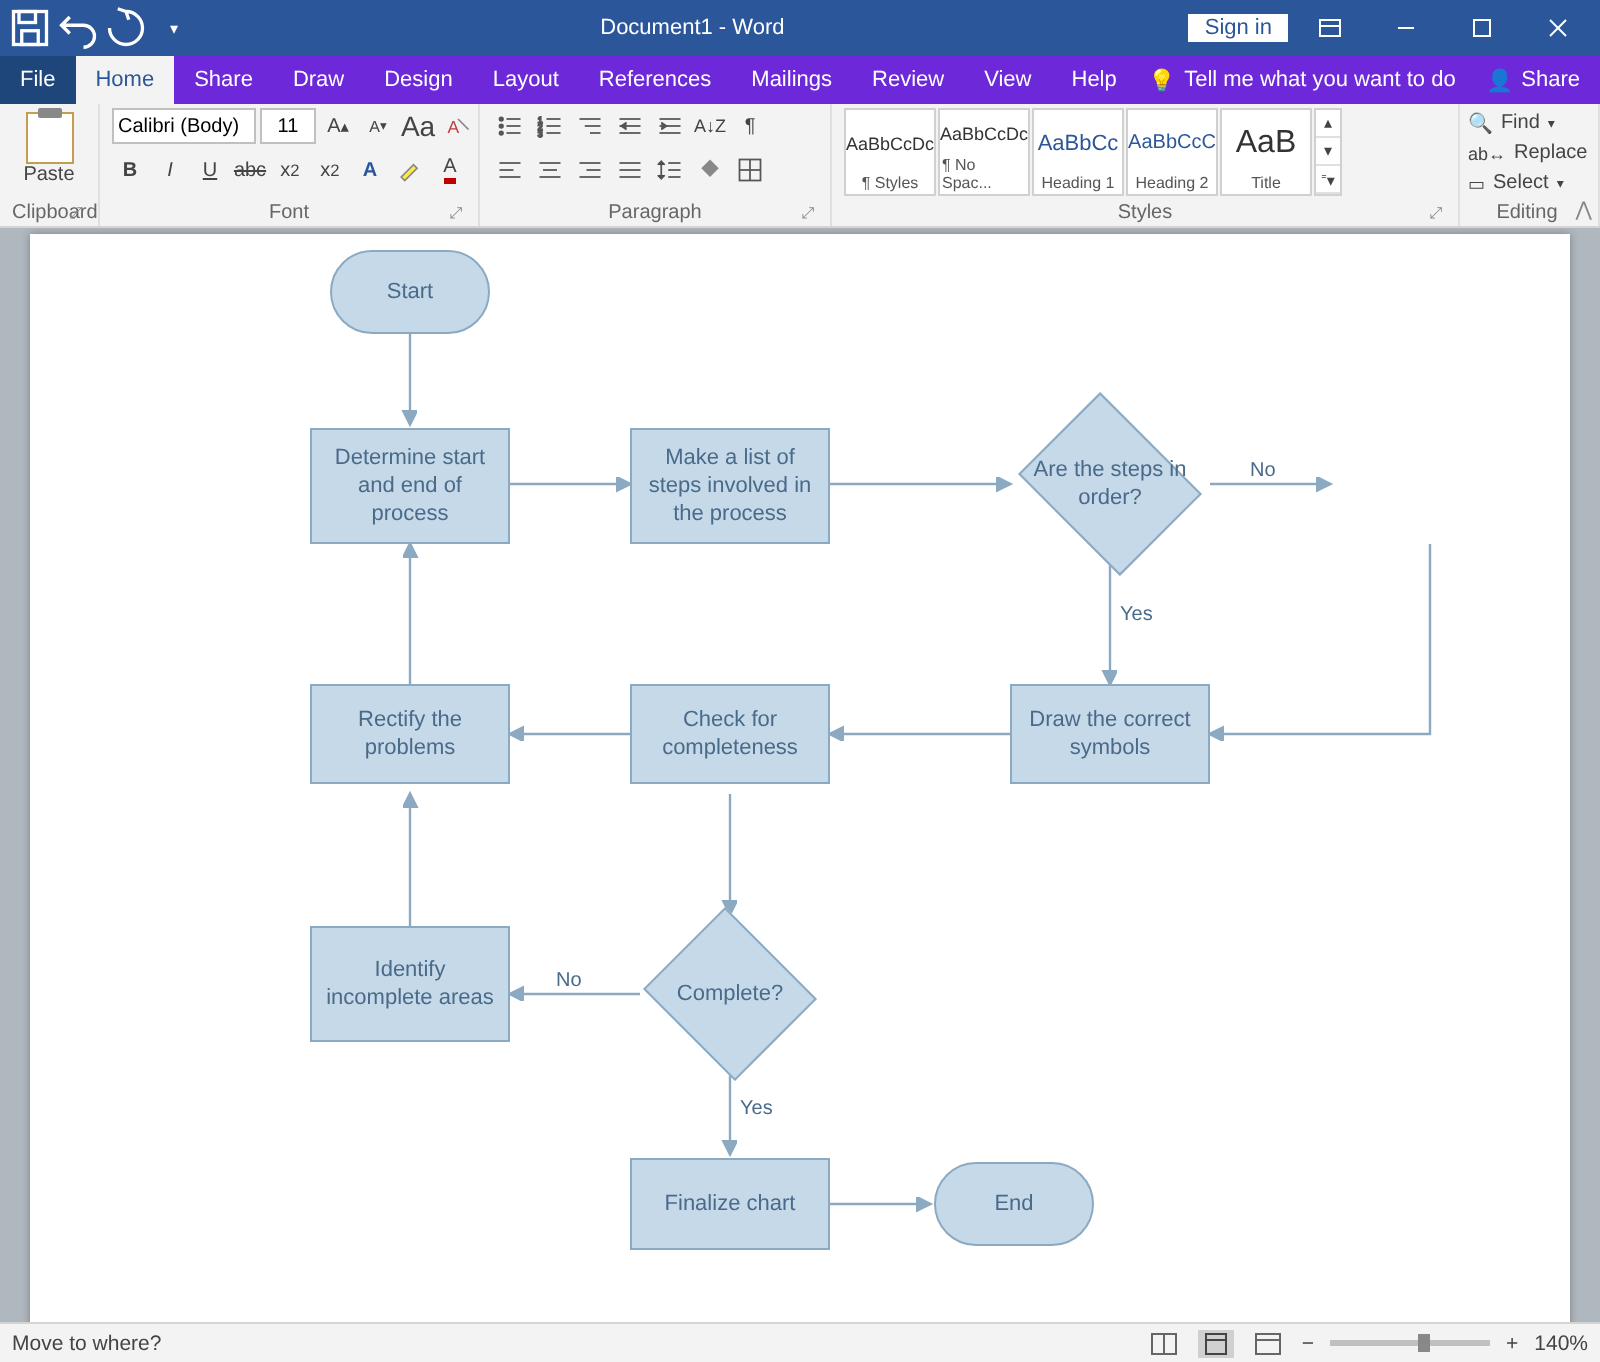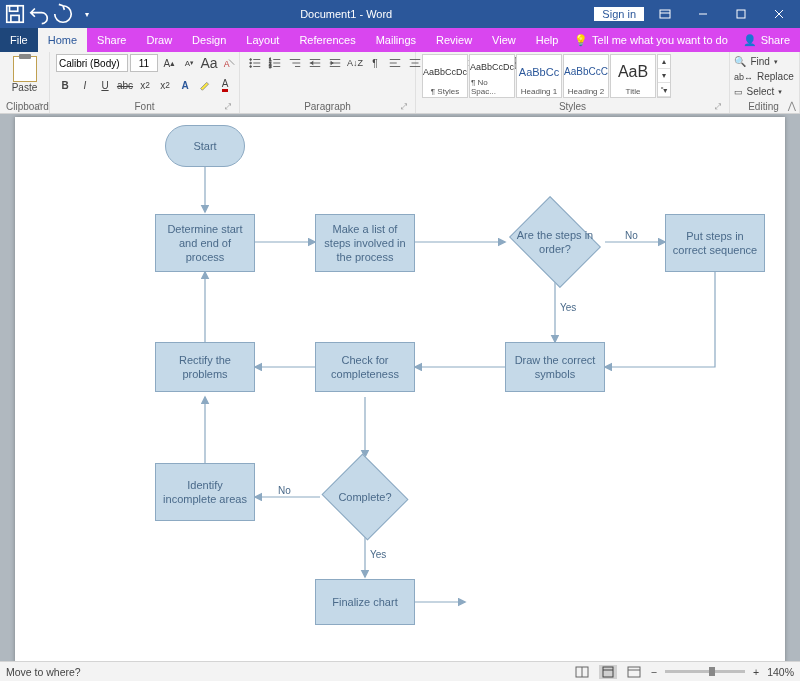--- a/index.html
+++ b/index.html
@@ -4,21 +4,21 @@
 <style>
 *{margin:0;padding:0;box-sizing:border-box;font-family:'Segoe UI',Tahoma,sans-serif}
 body{background:#f3f3f3;width:800px;height:681px;overflow:hidden;display:flex;flex-direction:column}
 .titlebar{height:28px;background:#2b579a;color:#fff;display:flex;align-items:center;font-size:11px}
 .titlebar .left{display:flex;align-items:center;gap:2px;padding-left:4px}
 .qat-btn{width:22px;height:22px;display:flex;align-items:center;justify-content:center;color:#fff}
 .titlebar .center{flex:1;text-align:center}
 .titlebar .right{display:flex;align-items:center;gap:4px;padding-right:4px}
 .signin{background:#fff;color:#2b579a;padding:1px 8px;font-size:11px}
 .win-btn{width:34px;height:24px;display:flex;align-items:center;justify-content:center}
-.menubar{height:24px;background:#d946ef;color:#fff;display:flex;font-size:11px}
+.menubar{height:24px;background:#6d28d9;color:#fff;display:flex;font-size:11px}
 .tab{padding:0 10px;height:24px;display:flex;align-items:center;cursor:pointer}
 .tab.active{background:#f3f3f3;color:#2b579a}
 .tab.file{background:#1e467a}
 .tellme{display:flex;align-items:center;gap:4px;padding-left:6px;font-size:11px}
 .share{margin-left:auto;padding:0 10px;display:flex;align-items:center;gap:4px}
 .ribbon{background:#f3f3f3;border-bottom:1px solid #d4d4d4;display:flex;font-size:10px;color:#444}
 .ribbon-group{border-right:1px solid #e0e0e0;display:flex;flex-direction:column;padding:2px 6px 0}
 .ribbon-group .body{flex:1;display:flex;gap:4px;align-items:flex-start}
 .ribbon-group .label{text-align:center;font-size:10px;color:#666;padding:1px 0;position:relative}
 .dialog-launcher{position:absolute;right:0;bottom:1px;width:10px;height:10px;font-size:8px;color:#888}
@@ -179,21 +179,21 @@
           </div>
         <div class="ribbon-btn">
             <span style="border-bottom:3px solid #c00000">A</span>
           </div>
       </div>
     </div>
     <div class="label"><span>Font</span><span class="dialog-launcher">⤢</span></div>
   </div>
 
   <div class="ribbon-group" style="width:176px">
-    <div class="body" style="gap:2px">
+    <div class="body" style="flex-direction:column;gap:2px">
       <div class="font-row">
         <div class="ribbon-btn">
             <svg viewBox="0 0 16 16" stroke="#555">
               <circle cx="3" cy="4" r="1" fill="#555"></circle>
               <line x1="6" y1="4" x2="14" y2="4"></line>
               <circle cx="3" cy="8" r="1" fill="#555"></circle>
               <line x1="6" y1="8" x2="14" y2="8"></line>
               <circle cx="3" cy="12" r="1" fill="#555"></circle>
               <line x1="6" y1="12" x2="14" y2="12"></line>
             </svg>
@@ -373,40 +373,40 @@
       </div>
     <div class="node" style="left:140px;top:97px;width:100px;height:58px">
         <span>Determine start and end of process</span>
       </div>
     <div class="node" style="left:300px;top:97px;width:100px;height:58px">
         <span>Make a list of steps involved in the process</span>
       </div>
     <div class="node diamond" style="left:490px;top:85px;width:100px;height:80px">
         <span>Are the steps in order?</span>
       </div>
-    <div class="node" style="left:650px;top:97px;width:100px;height:58px">
-        <span>Put steps in correct sequence</span>
-      </div>
     <div class="node" style="left:490px;top:225px;width:100px;height:50px">
         <span>Draw the correct symbols</span>
       </div>
     <div class="node" style="left:300px;top:225px;width:100px;height:50px">
         <span>Check for completeness</span>
       </div>
     <div class="node" style="left:140px;top:225px;width:100px;height:50px">
         <span>Rectify the problems</span>
       </div>
     <div class="node diamond" style="left:305px;top:340px;width:90px;height:80px">
         <span>Complete?</span>
       </div>
     <div class="node" style="left:140px;top:346px;width:100px;height:58px">
         <span>Identify incomplete areas</span>
       </div>
     <div class="node" style="left:300px;top:462px;width:100px;height:46px">
         <span>Finalize chart</span>
+      </div>
+    <div class="node terminator" style="left:452px;top:464px;width:80px;height:42px">
+        <span>End</span>
       </div>
 
     <div class="arrow-label" style="left:610px;top:113px">No</div>
     <div class="arrow-label" style="left:545px;top:185px">Yes</div>
     <div class="arrow-label" style="left:263px;top:368px">No</div>
     <div class="arrow-label" style="left:355px;top:432px">Yes</div>
   </div>
 </div>
 
 <div class="statusbar">

